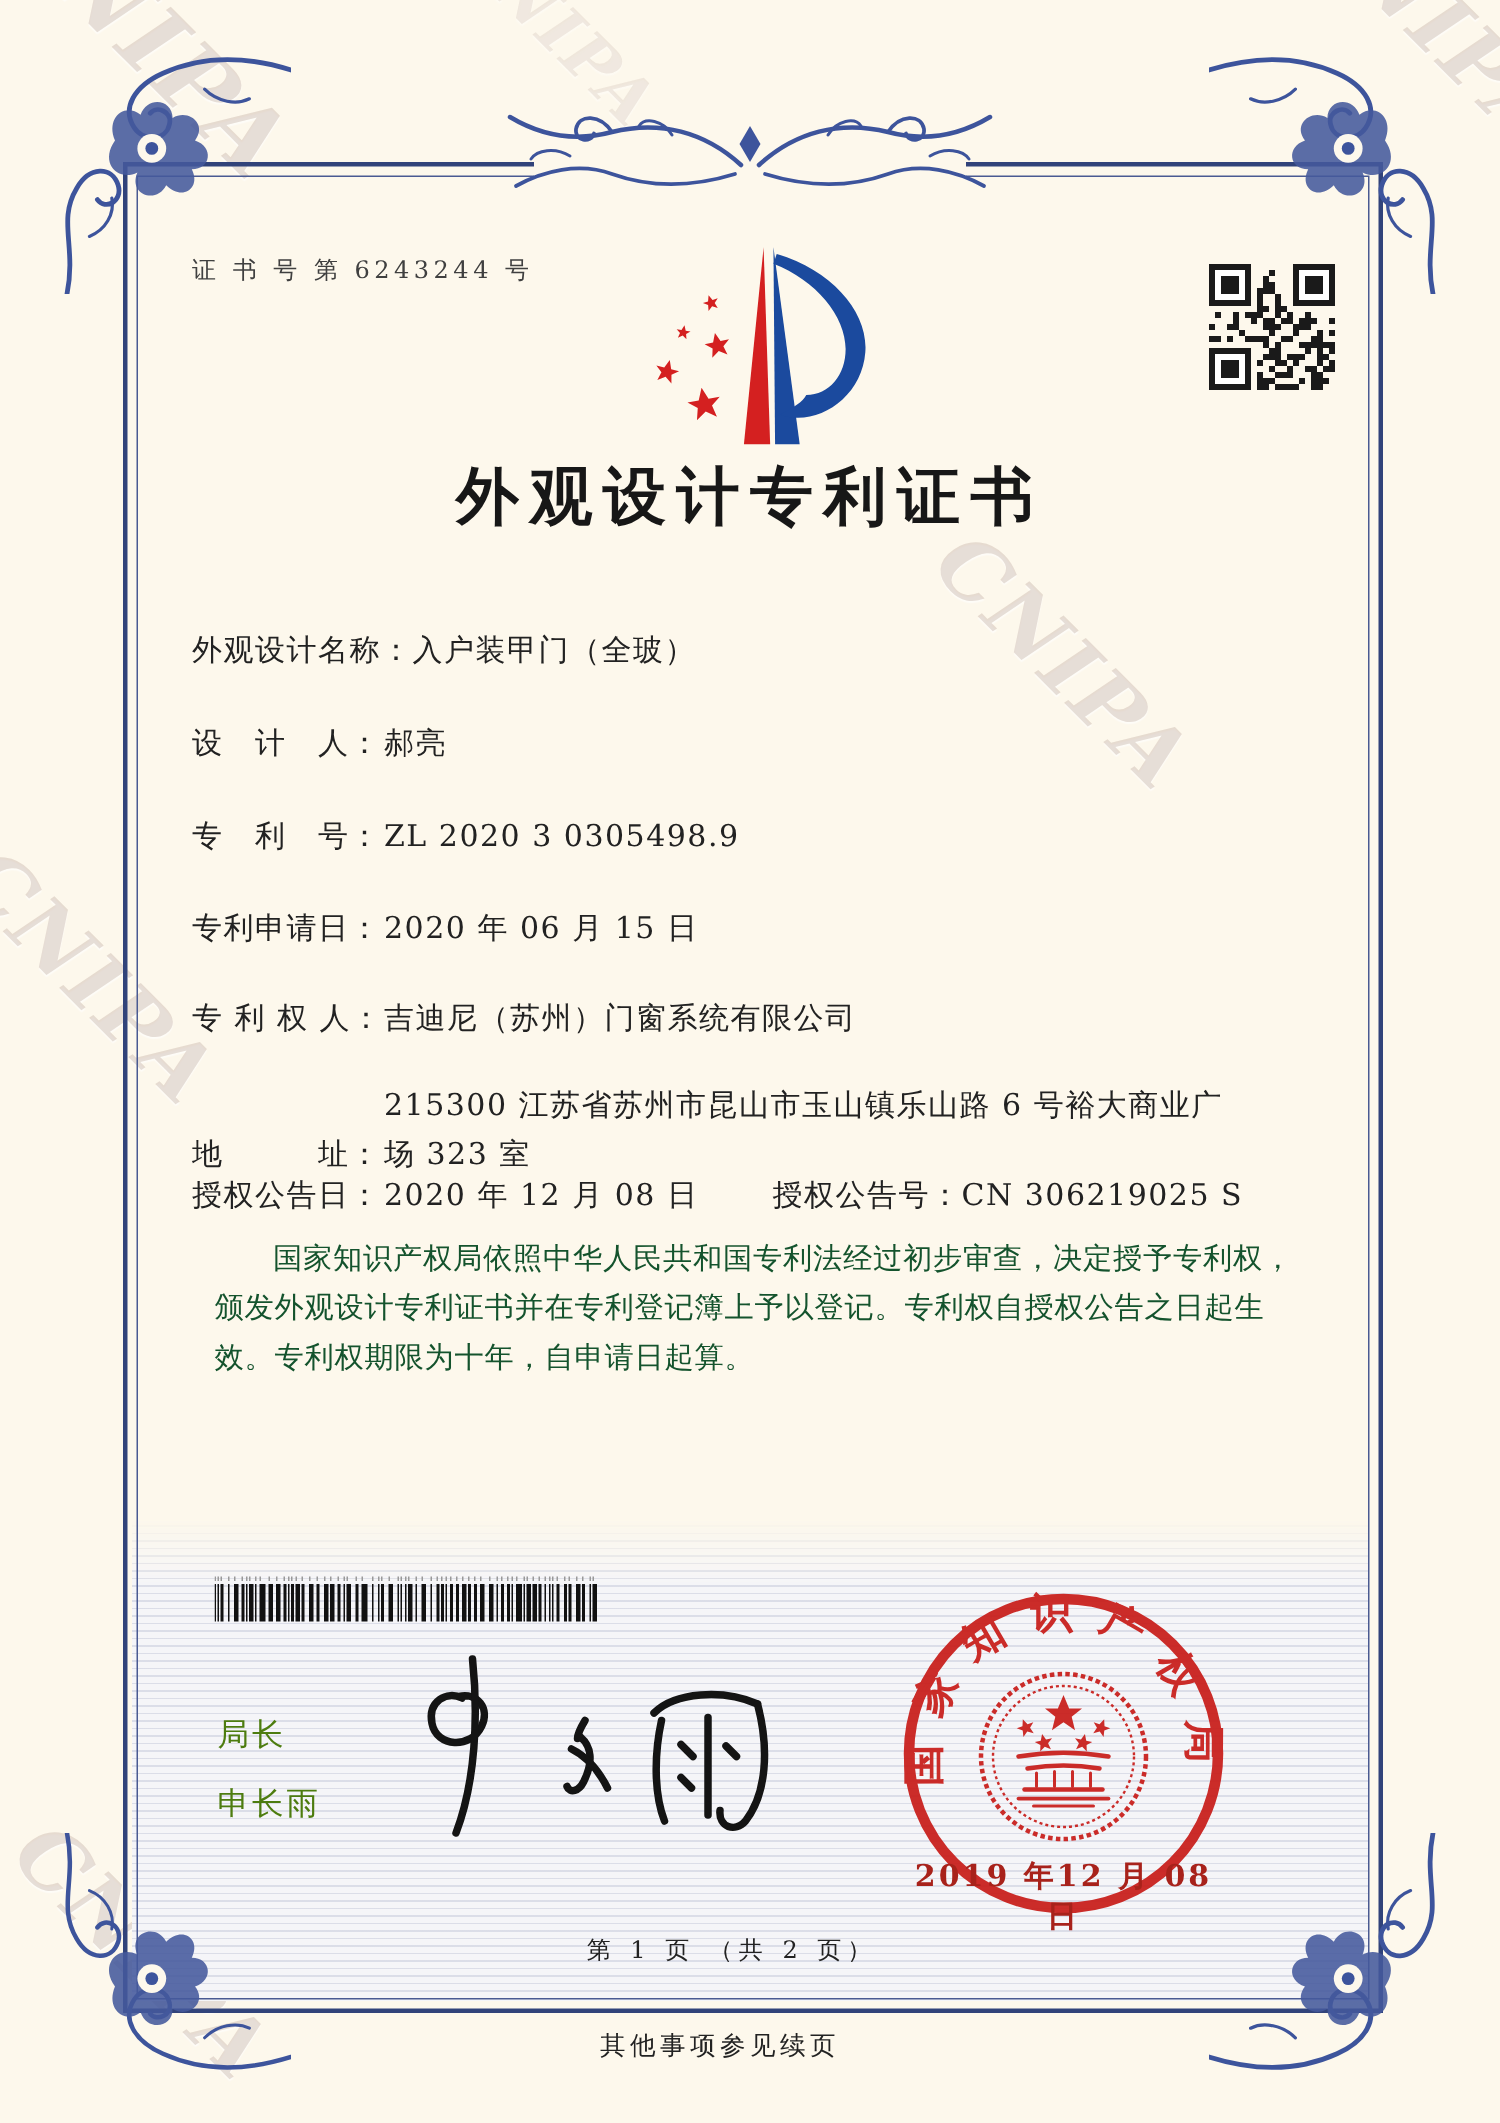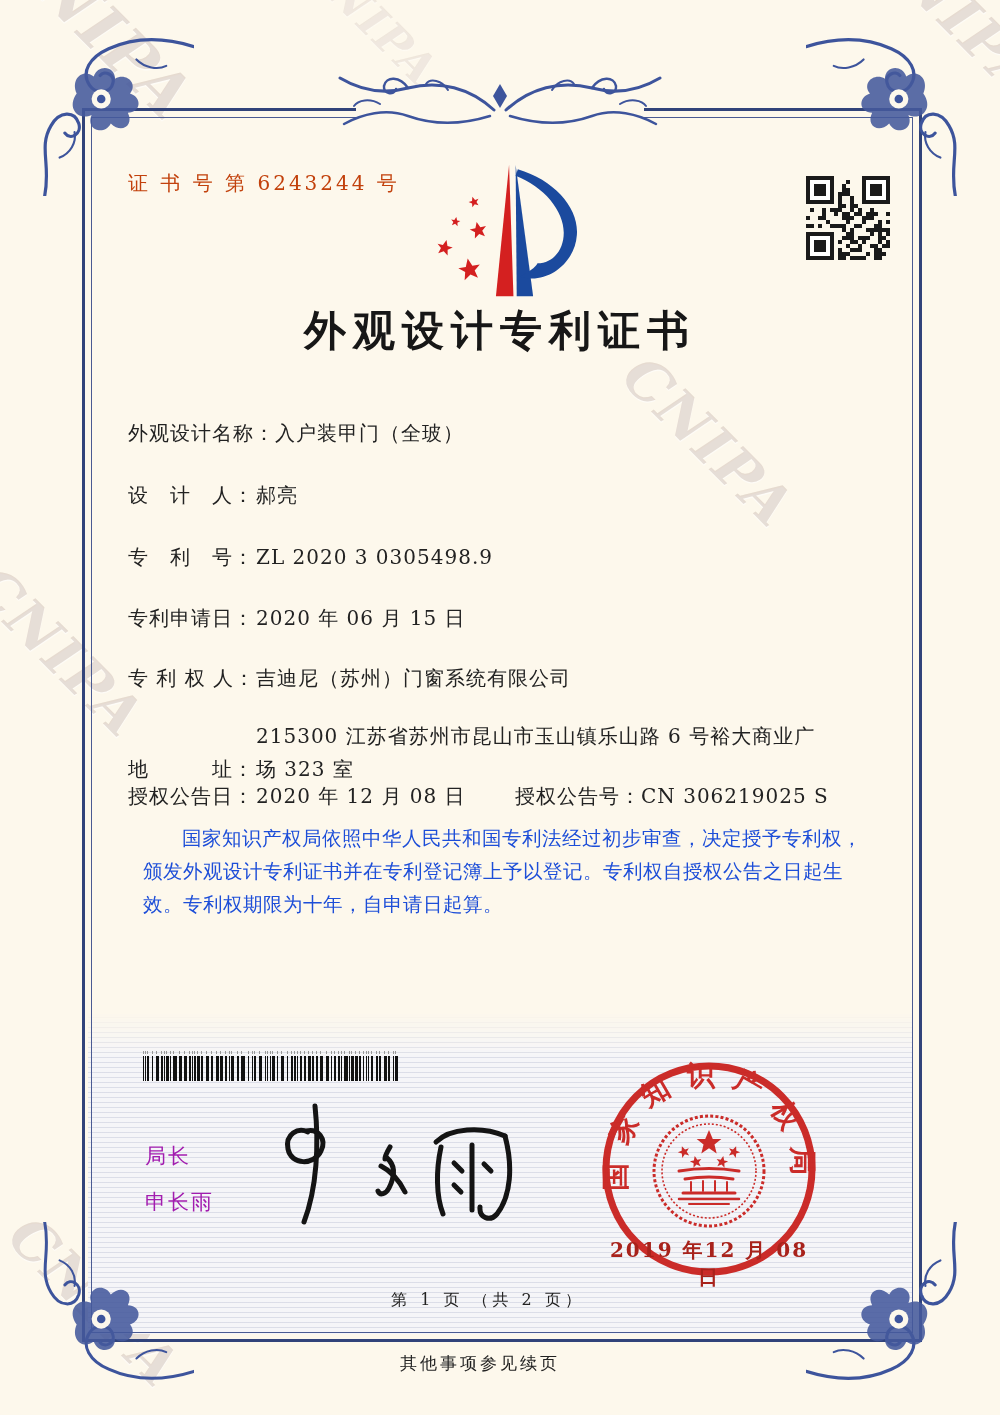--- a/index.html
+++ b/index.html
@@ -13,32 +13,32 @@
   .waveband{left:88px;top:1012px;width:824px;height:322px;z-index:1;
     background:#f5f5f8;
     background-image:repeating-linear-gradient(180deg,rgba(128,138,175,.22) 0 1px,rgba(255,255,255,0) 1px 5px);
     -webkit-mask-image:linear-gradient(180deg,transparent,#000 45px);
     mask-image:linear-gradient(180deg,transparent,#000 45px);}
   
   .wm{font-family:"DejaVu Serif","Liberation Serif",serif;font-style:italic;font-weight:bold;
       color:rgba(192,172,160,.38);text-shadow:1px 1px 1px rgba(255,255,255,.65);
       transform:rotate(45deg);z-index:1;letter-spacing:2px;}
   
-  .certno{left:128px;top:170px;font-size:20px;letter-spacing:3px;color:#c2410c;z-index:5;}
+  .certno{left:128px;top:170px;font-size:16px;letter-spacing:3px;color:#404040;z-index:5;}
   .title{left:0;top:303px;width:1000px;text-align:center;font-size:42px;font-weight:bold;
          letter-spacing:7px;color:#171717;z-index:5;}
   .row{left:128px;font-size:20px;color:#222;z-index:5;white-space:nowrap;}
   .row .lbl{display:inline-block;min-width:128px;letter-spacing:1px;}
   .row .val{letter-spacing:1px;}
   .addr-val{display:inline-block;vertical-align:top;width:580px;white-space:normal;line-height:33px;}
   .bodytext{left:143px;top:822px;width:737px;z-index:5;font-size:19.5px;line-height:33px;
-            color:#1d4ed8;letter-spacing:.5px;}
+            color:#14532d;letter-spacing:.5px;}
   .bodytext p{margin:0;text-indent:2em;}
   .signer{left:145px;z-index:6;font-family:"DejaVu Sans","Liberation Sans",sans-serif;
-          font-size:21px;color:#a21caf;letter-spacing:2px;}
+          font-size:21px;color:#4d7c0f;letter-spacing:2px;}
   .footerpage{left:0;top:1290px;width:976px;text-align:center;font-size:16px;
               letter-spacing:4px;color:#222;z-index:5;}
   .continuation{left:400px;top:1352px;font-size:17px;letter-spacing:3px;color:#222;z-index:5;}
   .sealdate{left:597px;top:1237px;width:224px;text-align:center;font-size:20px;font-weight:600;
             color:#a8221b;letter-spacing:2px;z-index:7;}
   svg{display:block;}
   .orn path{vector-effect:non-scaling-stroke;}
 </style>
 </head>
 <body>

